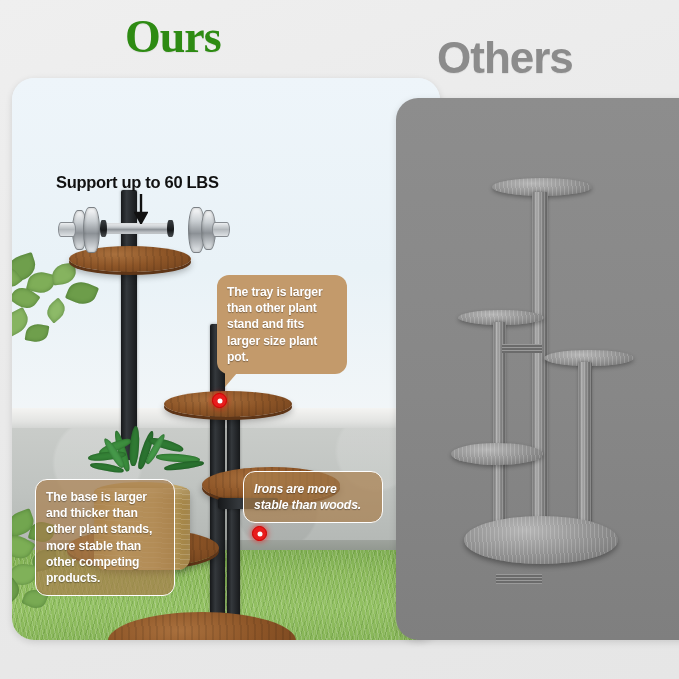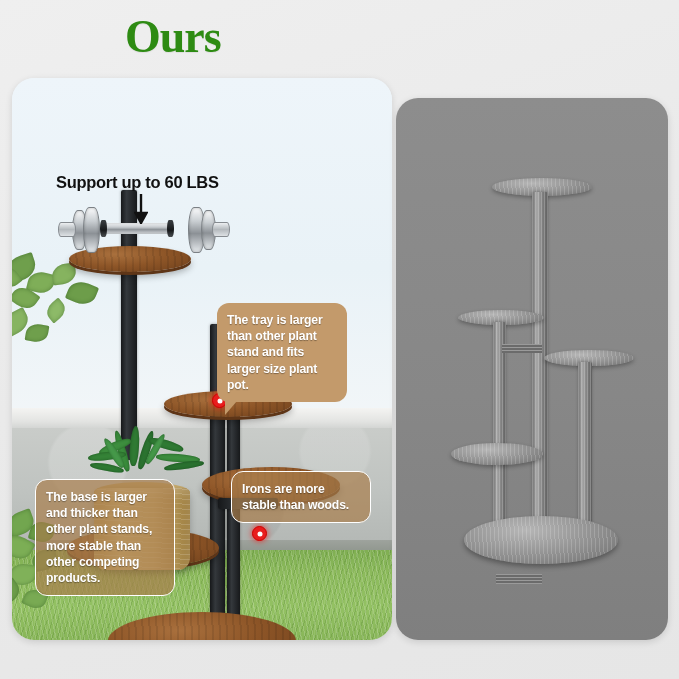--- a/index.html
+++ b/index.html
@@ -14,21 +14,21 @@
     background:linear-gradient(160deg,#efefef 0%,#eaeaea 45%,#e6e6e6 100%);}
 
   
   .title{position:absolute;font-weight:bold;letter-spacing:-1px;
          line-height:1;text-shadow:0 1px 1px rgba(0,0,0,.07);}
   #title-ours{left:125px;top:14px;font-size:46px;color:#2e8b13;font-family:Liberation Serif, serif;}
   #title-others{left:437px;top:36px;font-size:44px;color:#8c8c8c;}
 
   
   .card{position:absolute;border-radius:22px;overflow:hidden;
-        box-shadow:0 2px 7px rgba(0,0,0,.13);}
+        box-shadow:0 2px 7px rgba(0,0,0,.13);padding-left:48px;}
   #ours-card{left:12px;top:78px;width:380px;height:562px;background:#eef4f8;}
   #others-card{left:396px;top:98px;width:272px;height:542px;
      background:linear-gradient(180deg,#8d8d8d 0%,#878787 55%,#7f7f7f 100%);}
 
   
   .scene{position:absolute;inset:0;}
   .sky{position:absolute;left:0;top:0;width:100%;height:345px;
        background:linear-gradient(180deg,#eef5fa 0%,#e9f2f7 55%,#f2f6f8 100%);}
   .wall-top{position:absolute;left:0;top:330px;width:100%;height:22px;
        background:linear-gradient(180deg,#f4f4f2 0%,#e3e4e2 60%,#cfd1cf 100%);}
@@ -125,20 +125,21 @@
      box-shadow:0 2px 4px rgba(0,0,0,.3);}
   .g-rail{position:absolute;
      background:repeating-linear-gradient(180deg,#9a9a9a 0 1px,#6b6b6b 1px 3px);}
 </style>
 </head>
 <body>
 
 <div class="stage">
 
   <div class="title" id="title-ours">Ours</div>
+  <div class="title" id="title-others">Others</div>
 
   <div class="card" id="ours-card">
     <div class="scene">
 
       <div class="sky"></div>
       <div class="wall-top"></div>
       <div class="wall"></div>
       <div class="wall-base"></div>
       <div class="grass"></div>
 
@@ -209,26 +210,26 @@
         <div class="blade" style="left:8px;top:34px;width:34px;height:7px;transform:rotate(10deg);background:#2f7a33;"></div>
         <div class="blade" style="left:28px;top:6px;width:8px;height:34px;transform:rotate(-32deg);background:#46994a;"></div>
         <div class="blade" style="left:70px;top:2px;width:7px;height:34px;transform:rotate(30deg);background:#46994a;"></div>
       </div>
       <div class="pot-rim" style="left:82px;top:404px;width:96px;height:20px;"></div>
       <div class="pot" style="left:82px;top:410px;width:96px;height:82px;"></div>
 
       <div class="tray" style="left:96px;top:534px;width:188px;height:58px;
                   box-shadow:0 9px 0 #5e3517, 0 13px 10px rgba(0,0,0,.33);"></div>
 
-      <div class="callout solid" style="left:205px;top:197px;width:110px;margin-top:28px;">
+      <div class="callout solid" style="left:205px;top:197px;width:110px;">
         <span>The tray is larger than other plant stand and fits larger size plant pot.</span>
         <div class="tail" style="left:8px;bottom:-13px;border-left:12px solid #c39a6b;border-bottom:14px solid transparent;"></div>
       </div>
 
-      <div class="callout ghost" style="left:219px;top:393px;width:118px;">
+      <div class="callout ghost" style="left:231px;top:393px;width:118px;font-style:italic;">
         <span>Irons are more stable than woods.</span>
       </div>
 
       <div class="callout ghost" style="left:23px;top:401px;width:118px;">
         <span>The base is larger and thicker than other plant stands, more stable than other competing products.</span>
       </div>
 
     </div>
   </div>
 

